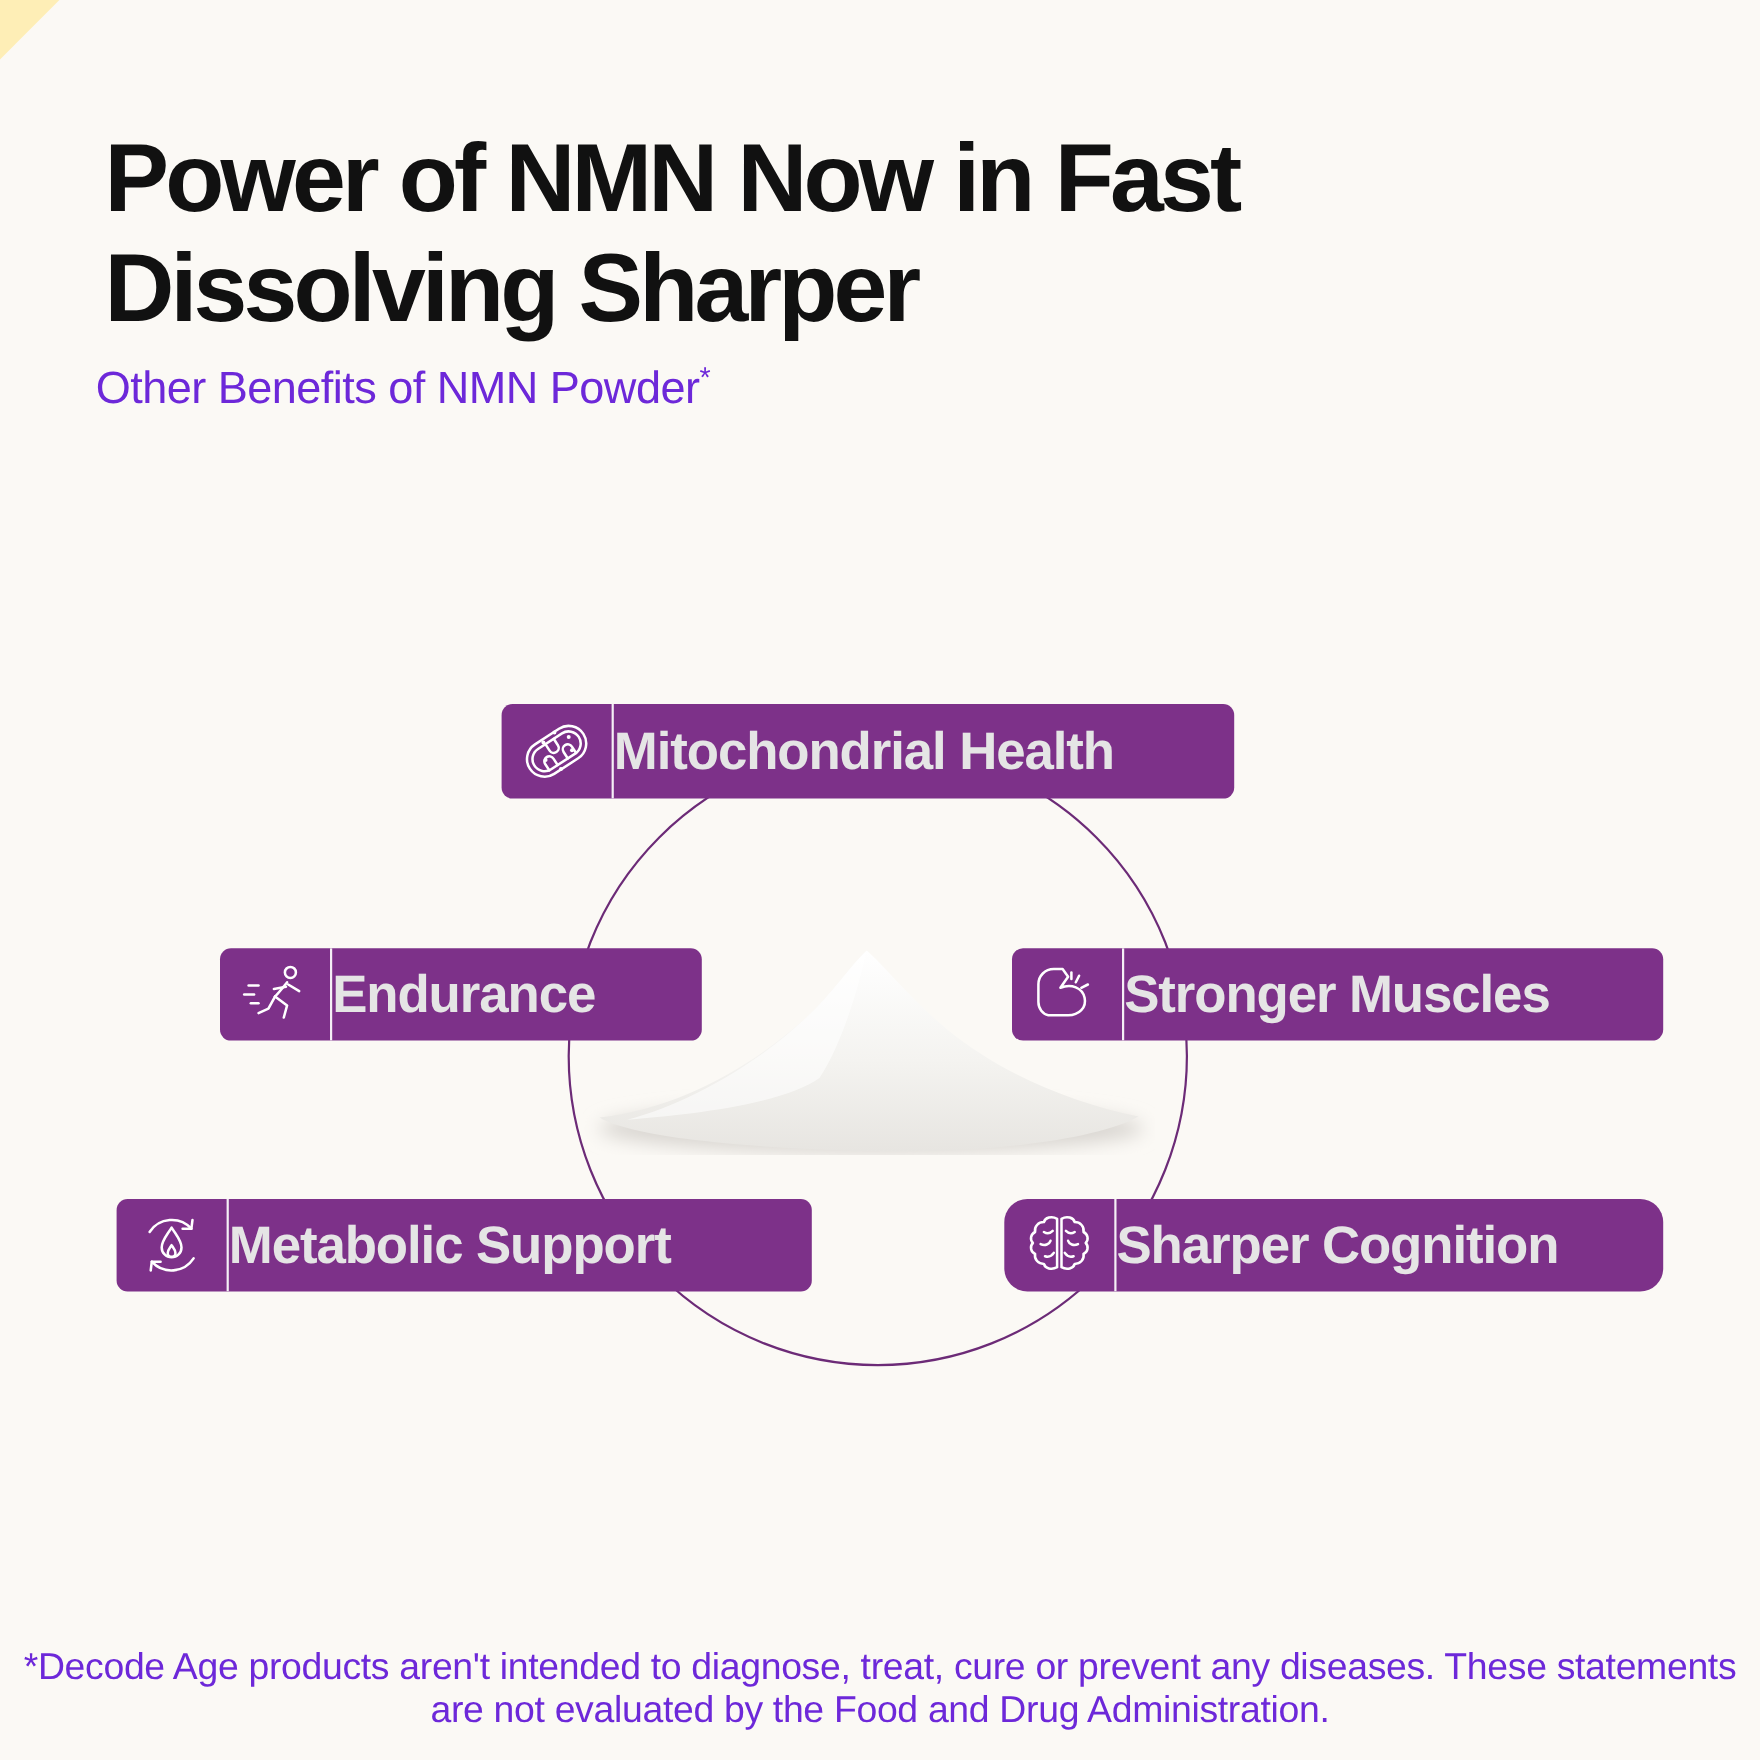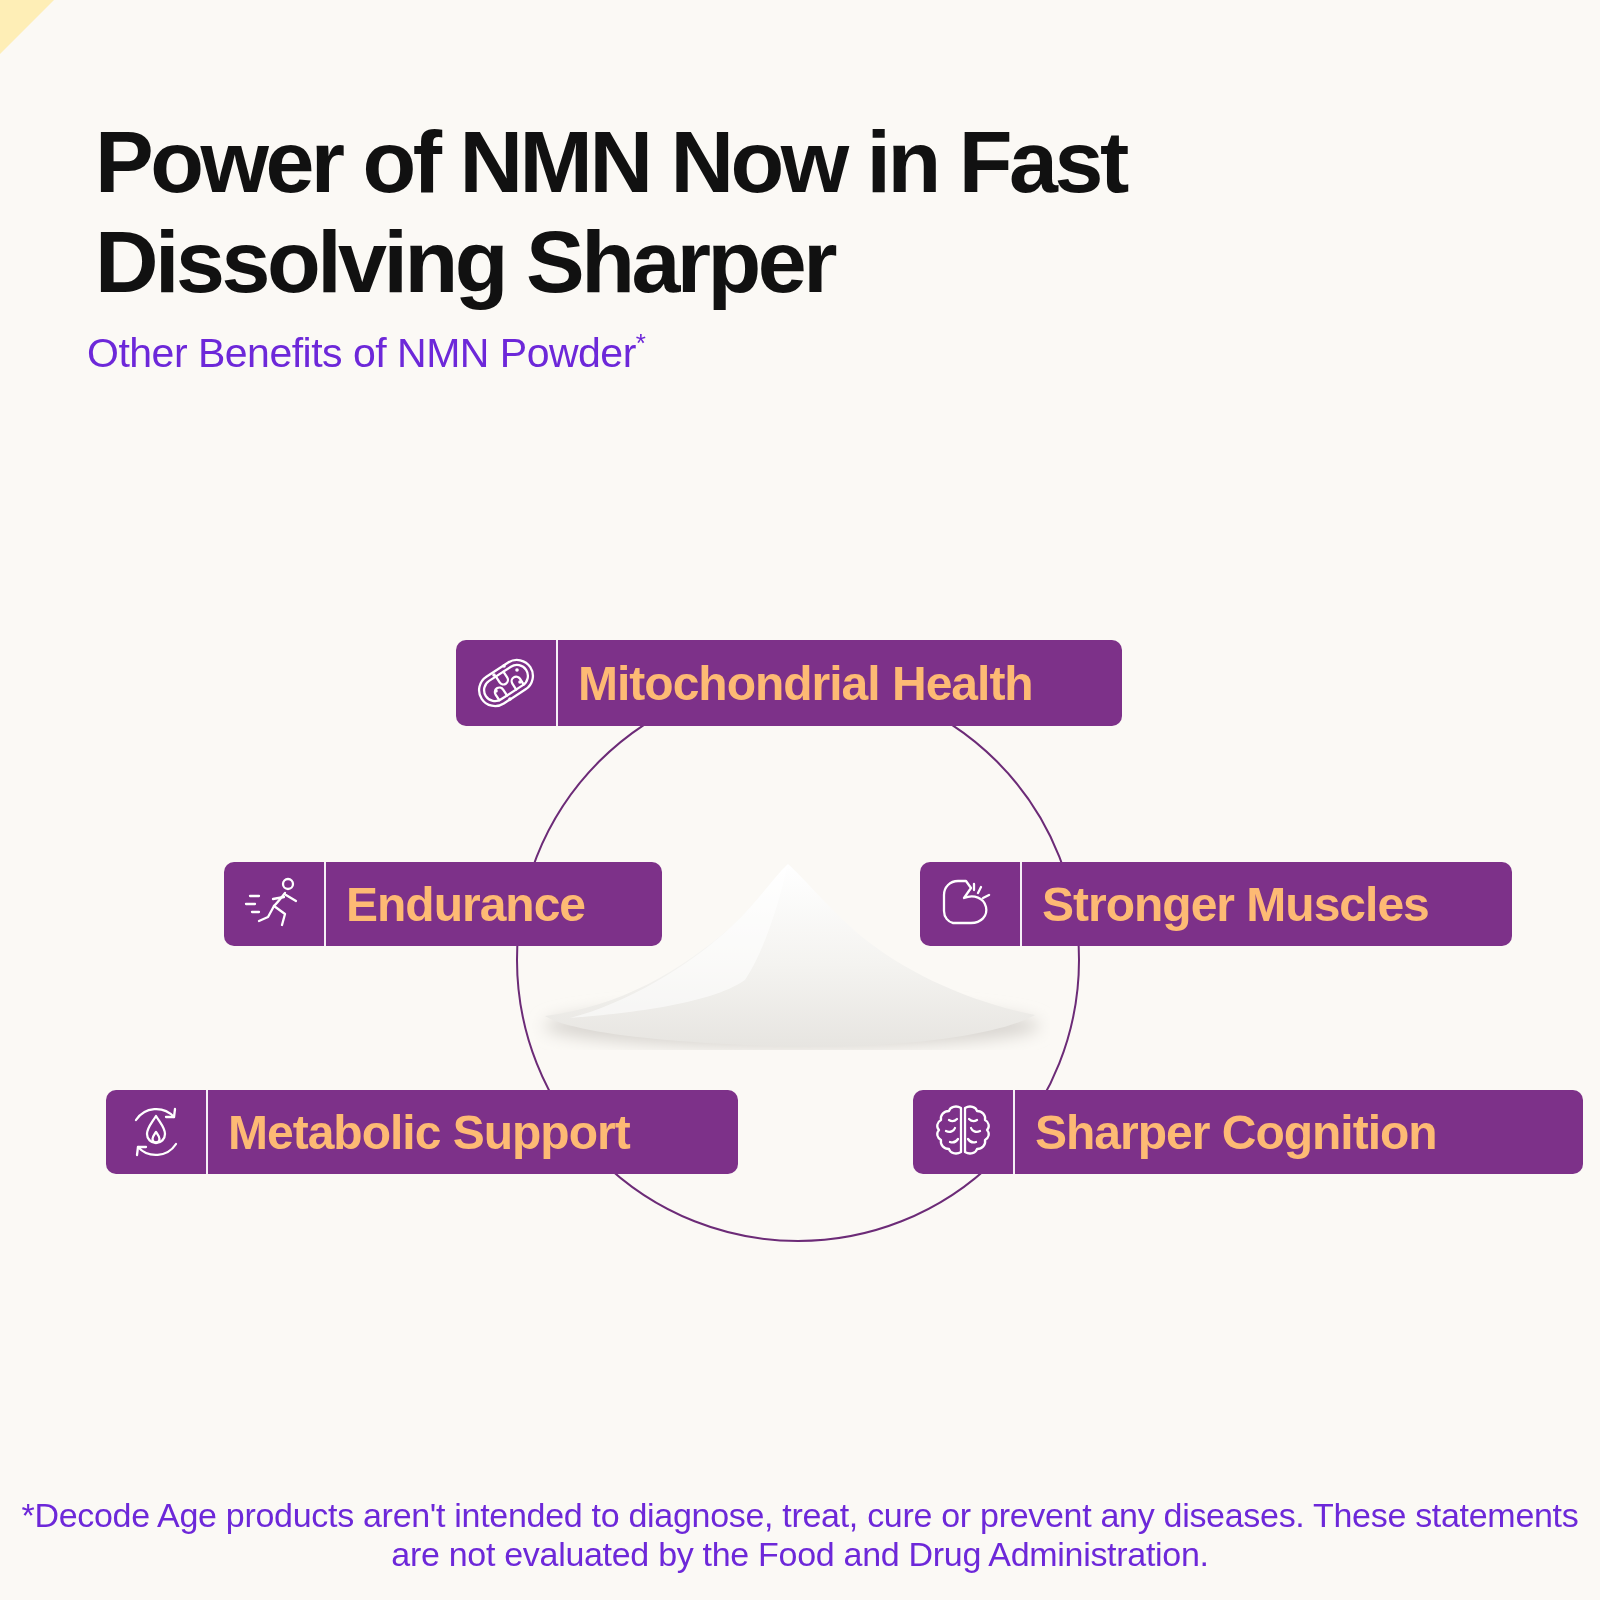--- a/index.html
+++ b/index.html
@@ -23,28 +23,28 @@
 
   
   .powder{position:absolute; left:530px; top:820px; z-index:2;}
 
   
   .banner{position:absolute; display:flex; align-items:stretch; background:#7D3189;
     border-radius:10px; z-index:3; overflow:hidden;}
   .icon-box{flex:0 0 100px; display:flex; align-items:center; justify-content:center;}
   .icon-box svg{width:64px; height:64px;}
   .divider{flex:0 0 2px; background:rgba(255,255,255,0.92); margin:0;}
-  .blabel{flex:1 1 auto; display:flex; align-items:center; padding-left:20px;
-    color:#fdba74; font-size:48px; font-weight:700; letter-spacing:-1px; white-space:nowrap;}
+  .blabel{flex:1 1 auto; display:flex; align-items:center; 
+    color:#e5e5e5; font-size:48px; font-weight:700; letter-spacing:-1px; white-space:nowrap;}
 
   .b1{left:456px; top:640px; width:666px; height:86px;}
-  .b2{left:224px; top:862px; width:438px; height:84px;}
+  .b2{left:200px; top:862px; width:438px; height:84px;}
   .b3{left:920px; top:862px; width:592px; height:84px;}
   .b4{left:106px; top:1090px; width:632px; height:84px;}
-  .b5{left:913px; top:1090px; width:670px; height:84px;}
+  .b5{left:913px; top:1090px; width:599px; height:84px;border-radius:21px;}
 
   
   .footer{position:absolute; left:0; top:1496px; width:1600px; text-align:center;
     font-size:34px; color:#6d28d9; letter-spacing:-0.3px;}
 
   .icon-stroke{fill:none; stroke:#FFFFFF; stroke-width:2.3; stroke-linecap:round; stroke-linejoin:round;}
   .icon-fill{fill:#FFFFFF; stroke:none;}
 </style>
 </head>
 <body>

